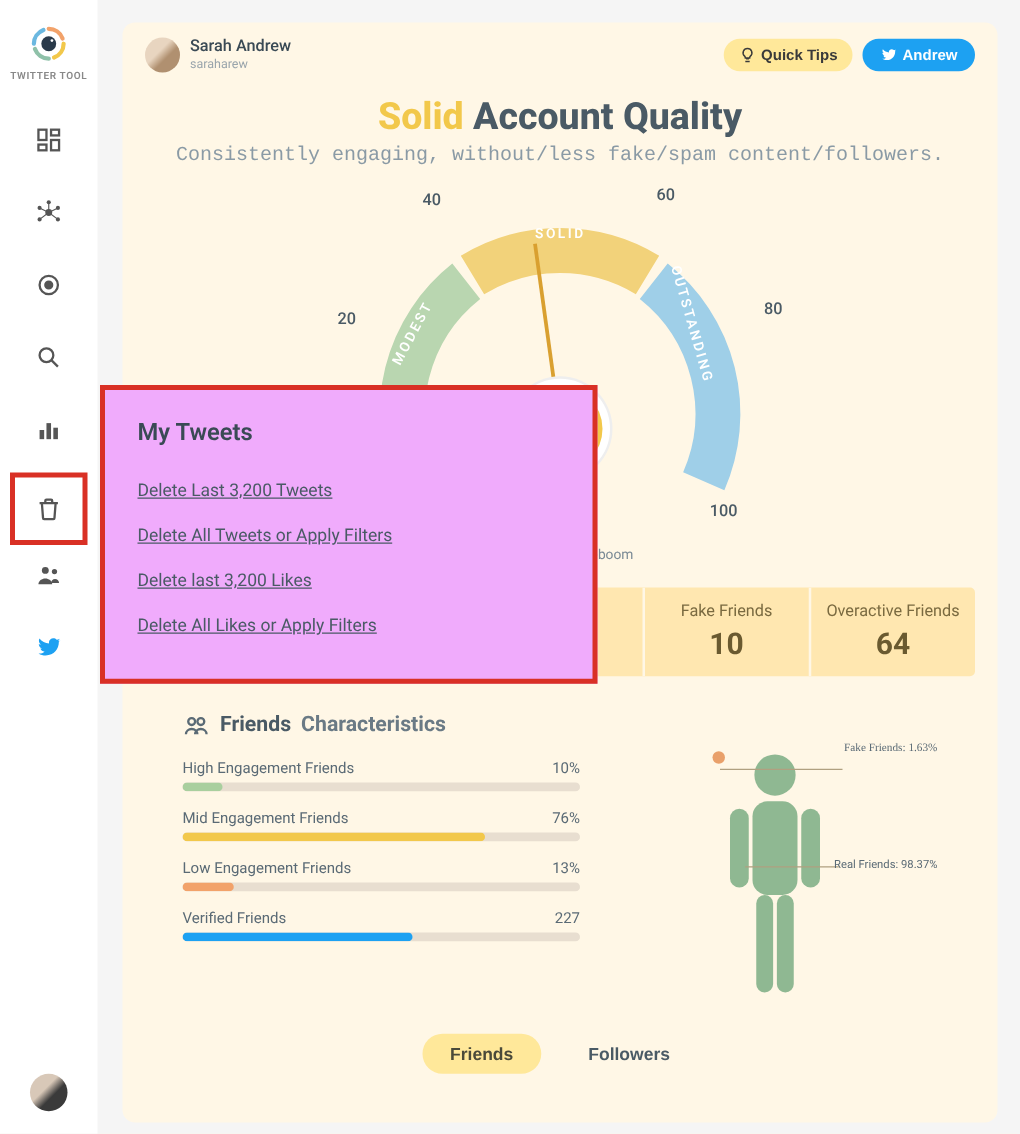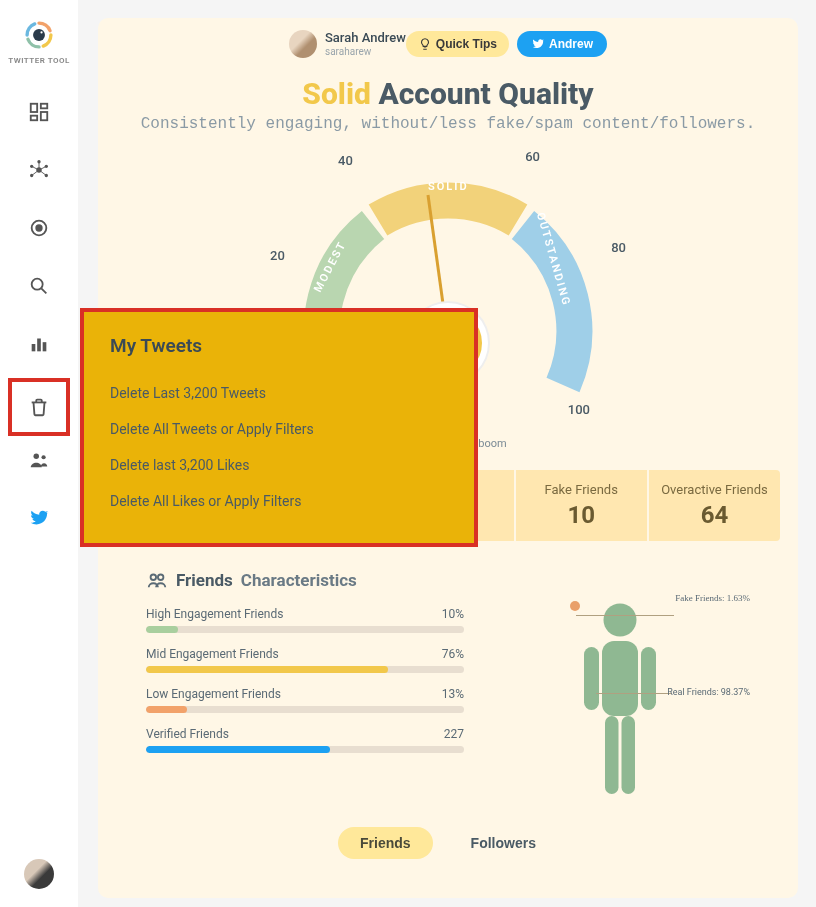--- a/index.html
+++ b/index.html
@@ -47,21 +47,21 @@
     top: 18px;
     width: 700px;
     background: #fff7e6;
     border-radius: 10px;
     padding: 12px 18px 30px 18px;
     height: 880px;
   }
   .hdr-row {
     display: flex;
     align-items: center;
-    justify-content: center;
+    justify-content: space-between;
     margin-bottom: 18px;
   }
   .user-block { display: flex; align-items: center; gap: 8px; }
   .user-avatar {
     width: 28px; height: 28px; border-radius: 50%;
     background: linear-gradient(135deg,#e8d5c0 40%,#b09070 60%);
   }
   .user-names { display: flex; flex-direction: column; line-height: 1.2; }
   .user-name { font-size: 13px; color: #3a4a55; font-weight: 500; }
   .user-handle { font-size: 10px; color: #9aa5ac; }
@@ -172,30 +172,31 @@
     font-size: 14px; font-weight: 600;
     cursor: pointer;
   }
   .toggle-active { background: #ffe89a; color: #4a4a3a; }
   .toggle-inactive { background: transparent; color: #4a5a65; }
   
   .popup {
     position: absolute;
     left: 80px; top: 308px;
     width: 398px;
-    background: #eab308;
+    background: #f0abfc;
     border: 4px solid #d93025;
     padding: 22px 26px 24px 26px;
     z-index: 10;
   }
   .popup-title { font-size: 19px; font-weight: 600; color: #3a4a55; margin-bottom: 18px; }
   .popup-item {
     font-size: 14px; color: #4a5a65;
     padding: 10px 0;
     cursor: pointer;
+    text-decoration: underline;
   }
   .trash-highlight {
     position: absolute;
     left: 8px; top: 378px;
     width: 62px; height: 58px;
     border: 4px solid #d93025;
     background: #fff;
     z-index: 9;
     display: flex; align-items: center; justify-content: center;
     color: #555;

